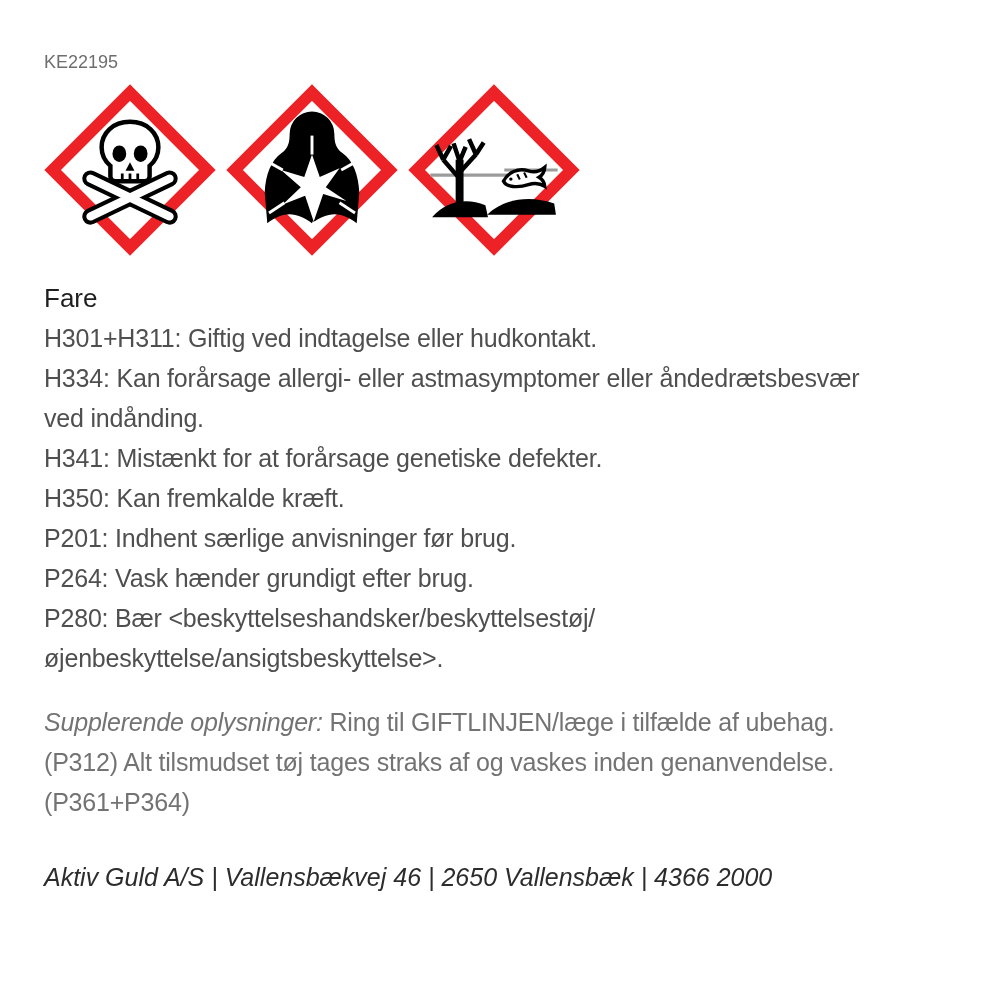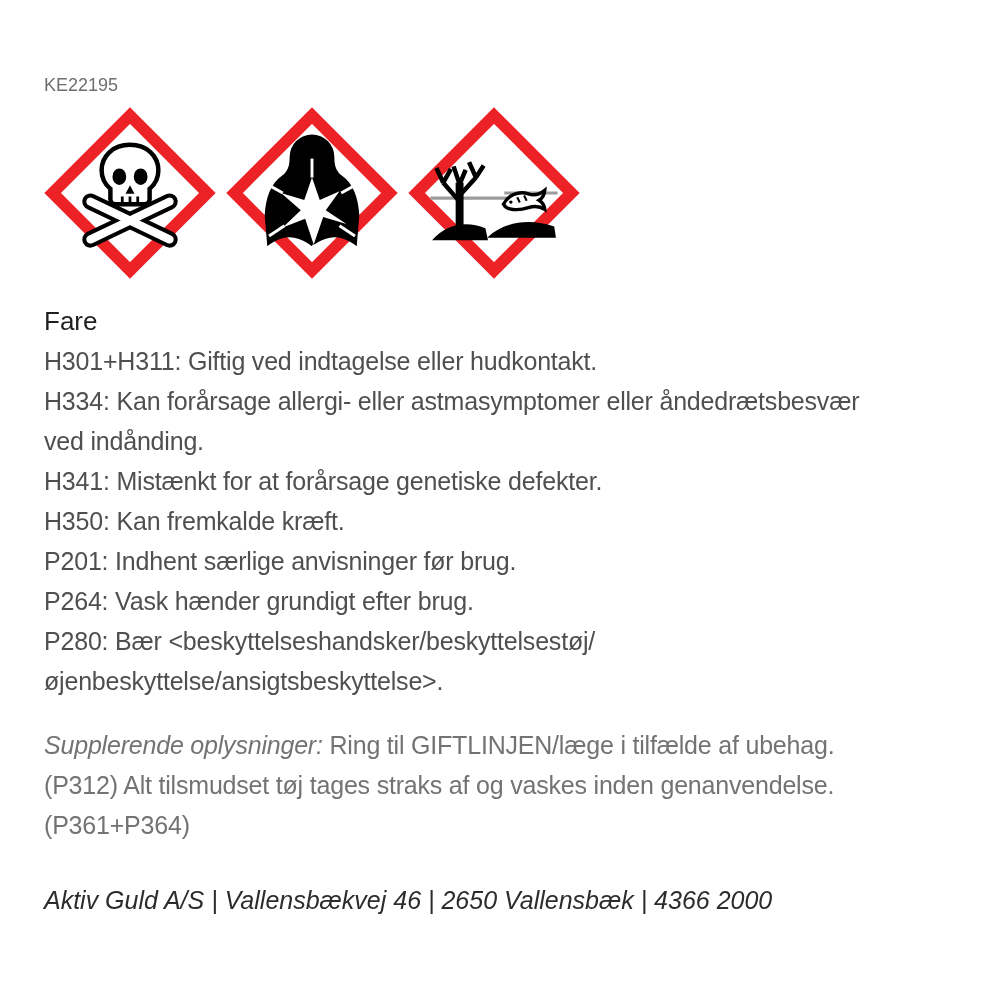--- a/index.html
+++ b/index.html
@@ -12,21 +12,21 @@
     font-family: "Liberation Sans", sans-serif;
     overflow: hidden;
   }
   .title {
     margin: 0;
     font-size: 32px; line-height: 34px;
     font-weight: 700; letter-spacing: -0.3px;
     color: #1f1f1f;
   }
   .sku {
-    margin-top: 23px;
+    margin-top: 0;
     font-size: 18px; line-height: 20px;
     color: #6e6e6e;
   }
   .pictograms {
     display: flex; gap: 10px;
     margin-top: 12px;
   }
   .pictograms svg { width: 172px; height: 172px; display: block; }
   .signal {
     margin-top: 22px;

